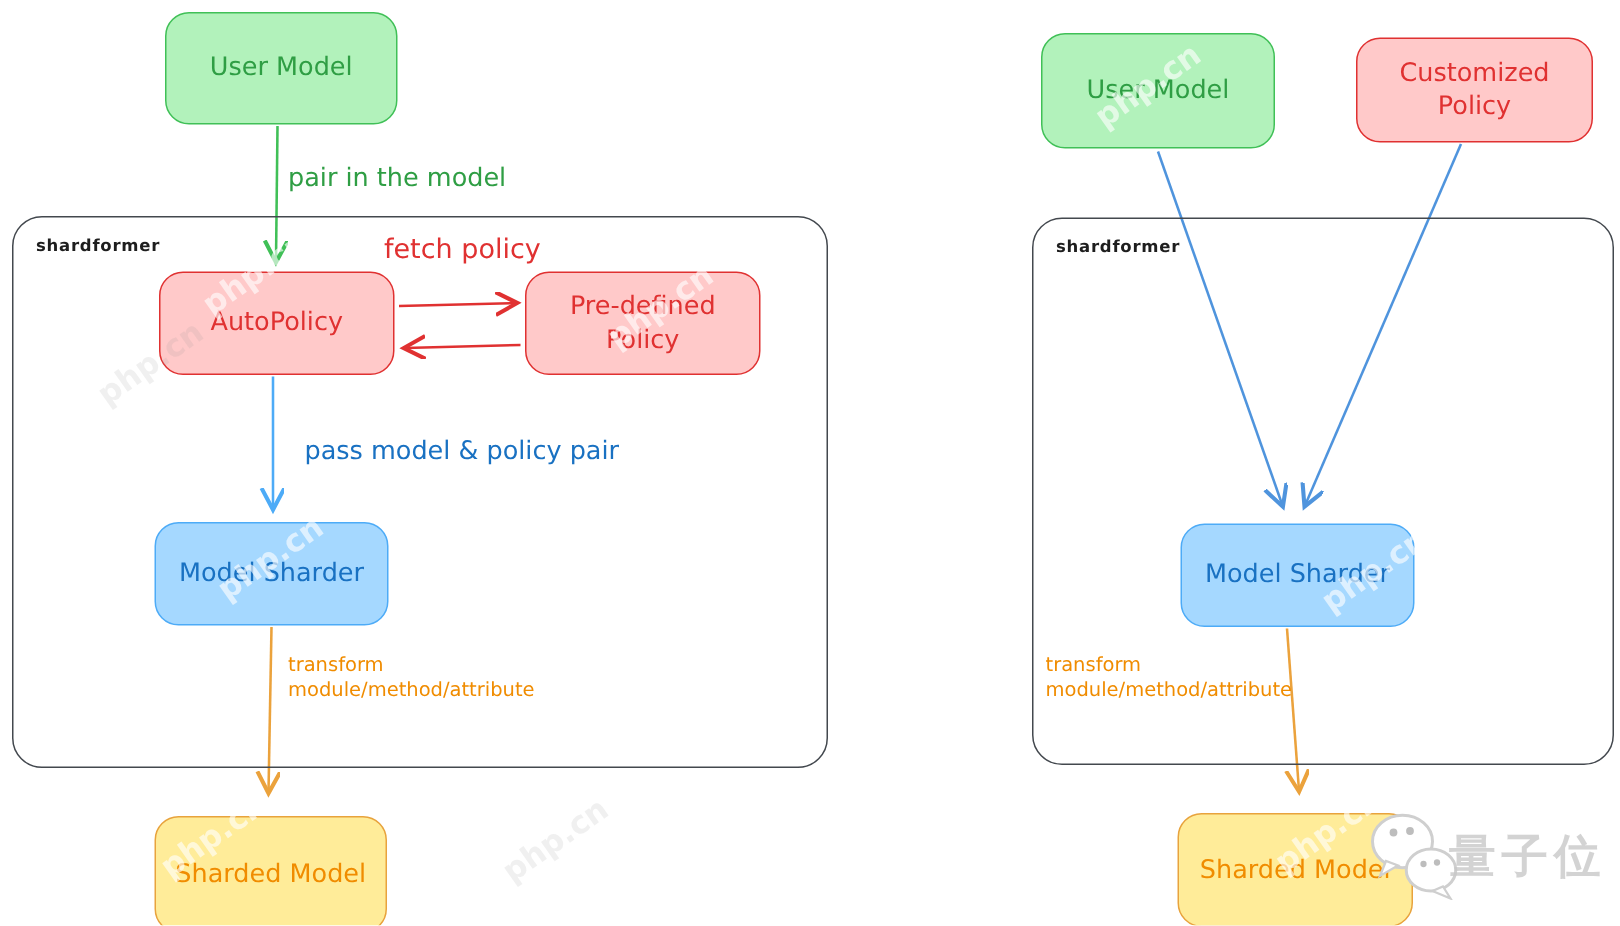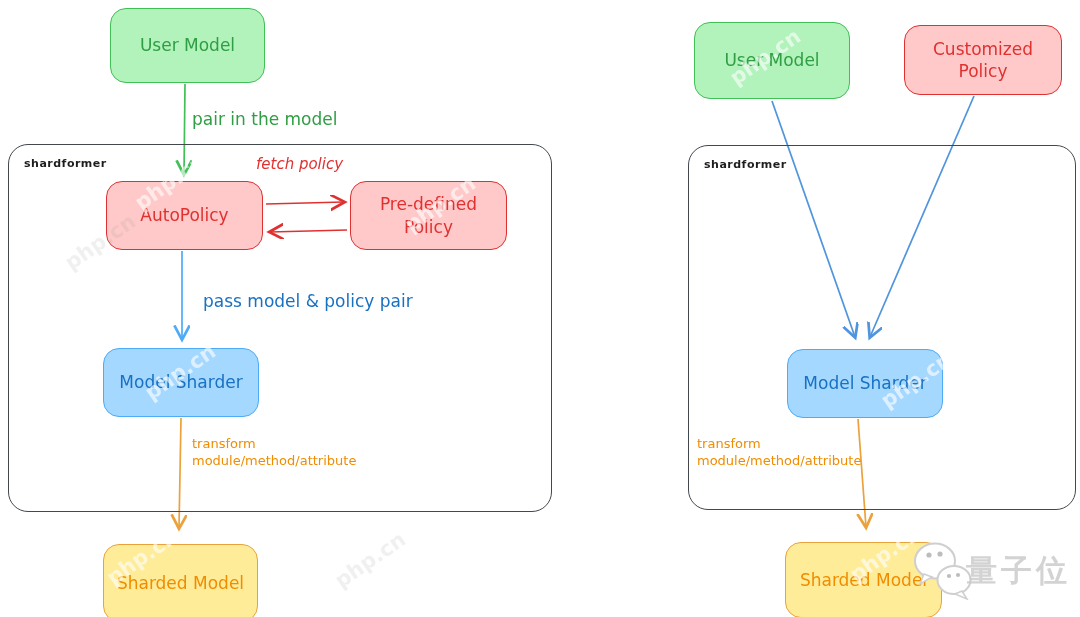--- a/index.html
+++ b/index.html
@@ -24,21 +24,21 @@
   }
   .node.green { background:var(--green-fill);  border:1.8px solid var(--green-stroke);  color:var(--green-text);}
   .node.red   { background:var(--red-fill);    border:1.8px solid var(--red-stroke);    color:var(--red-text);}
   .node.blue  { background:var(--blue-fill);   border:1.8px solid var(--blue-stroke);   color:var(--blue-text);}
   .node.yellow{ background:var(--yellow-fill); border:1.8px solid var(--yellow-stroke); color:var(--orange-text);margin-top:12px;}
   
   .edge-label{
     position:absolute;font-size:17px;white-space:pre-line;line-height:1.32;
   }
   .el-green { color:var(--green-text);}
-  .el-red   { color:var(--red-text); font-size:15px;font-style:italic;}
+  .el-red   { color:var(--red-text); font-size:18px;}
   .el-blue  { color:var(--blue-text);}
   .el-orange{ color:var(--orange-text); font-size:13px;}
   
   #arrows{position:absolute;left:0;top:0;pointer-events:none;}
   #arrows line{fill:none;stroke-width:1.7;}
   .st-green {stroke:var(--green-stroke);}
   .st-red   {stroke:var(--red-stroke);}
   .st-blue  {stroke:var(--blue-stroke);}
   .st-bluer {stroke:var(--blue-arrow);}
   .st-orange{stroke:var(--orange-arrow);}

